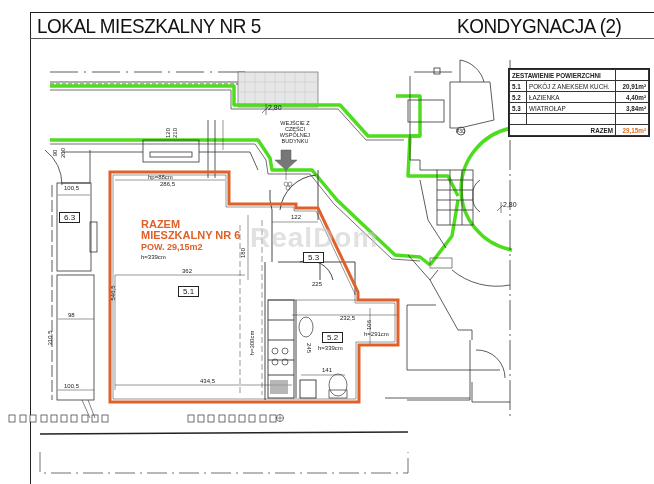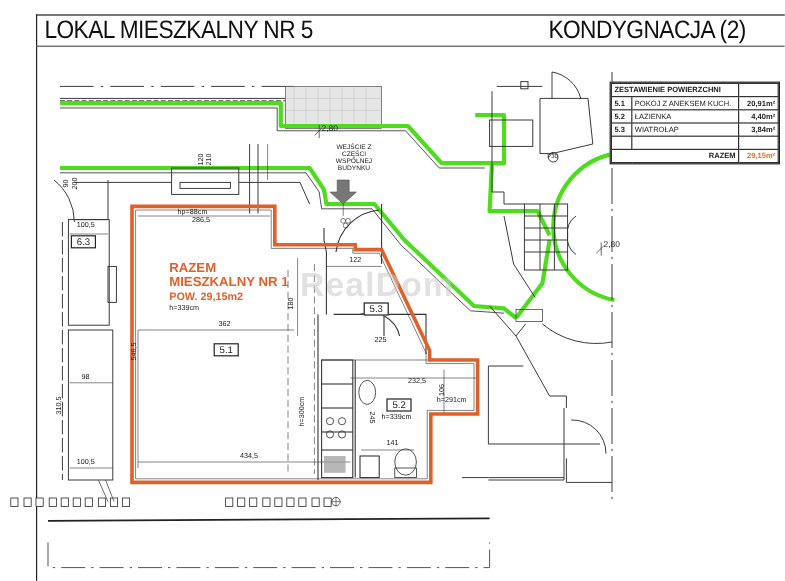--- a/index.html
+++ b/index.html
@@ -248,36 +248,36 @@
     <tr>
       <td colspan="2" style="text-align:right">RAZEM</td>
       <td class="val total">29,15m²</td>
     </tr>
   </tbody>
     </table>
 </div>
 
 <div class="unit-label">
   <div>RAZEM</div>
-  <div>MIESZKALNY NR 1</div>
+  <div>MIESZKALNY NR 6</div>
 </div>
 <div style="position:absolute;left:141px;top:242px;color:#e0602a;font-weight:bold;font-size:9px;text-align:center;">POW. 29,15m2</div>
 <div class="unit-sub" style="top:254px">h=339cm</div>
 
 <div class="entry">
   <div>WEJŚCIE Z</div>
   <div>CZĘŚCI</div>
   <div>WSPÓLNEJ</div>
   <div>BUDYNKU</div>
 </div>
 
 <div class="room-tag" style="left:178px;top:286px;">5.1</div>
 <div class="room-tag" style="left:322px;top:332px;">5.2</div>
 <div class="room-tag" style="left:303px;top:252px;">5.3</div>
-<div class="room-tag" style="left:59px;top:196px;">6.3</div>
+<div class="room-tag" style="left:59px;top:212px;">6.3</div>
 
 <div class="lbl" style="left:148px;top:174px;">hp=88cm</div>
 <div class="lbl" style="left:160px;top:181px;">286,5</div>
 <div class="lbl" style="left:182px;top:268px;">362</div>
 <div class="lbl" style="left:105px;top:290px;transform:rotate(-90deg);">546,5</div>
 <div class="lbl" style="left:200px;top:378px;">434,5</div>
 <div class="lbl" style="left:238px;top:250px;transform:rotate(-90deg);">180</div>
 <div class="lbl" style="left:240px;top:340px;transform:rotate(-90deg);">h=300cm</div>
 <div class="lbl" style="left:291px;top:214px;">122</div>
 <div class="lbl" style="left:312px;top:281px;">225</div>

